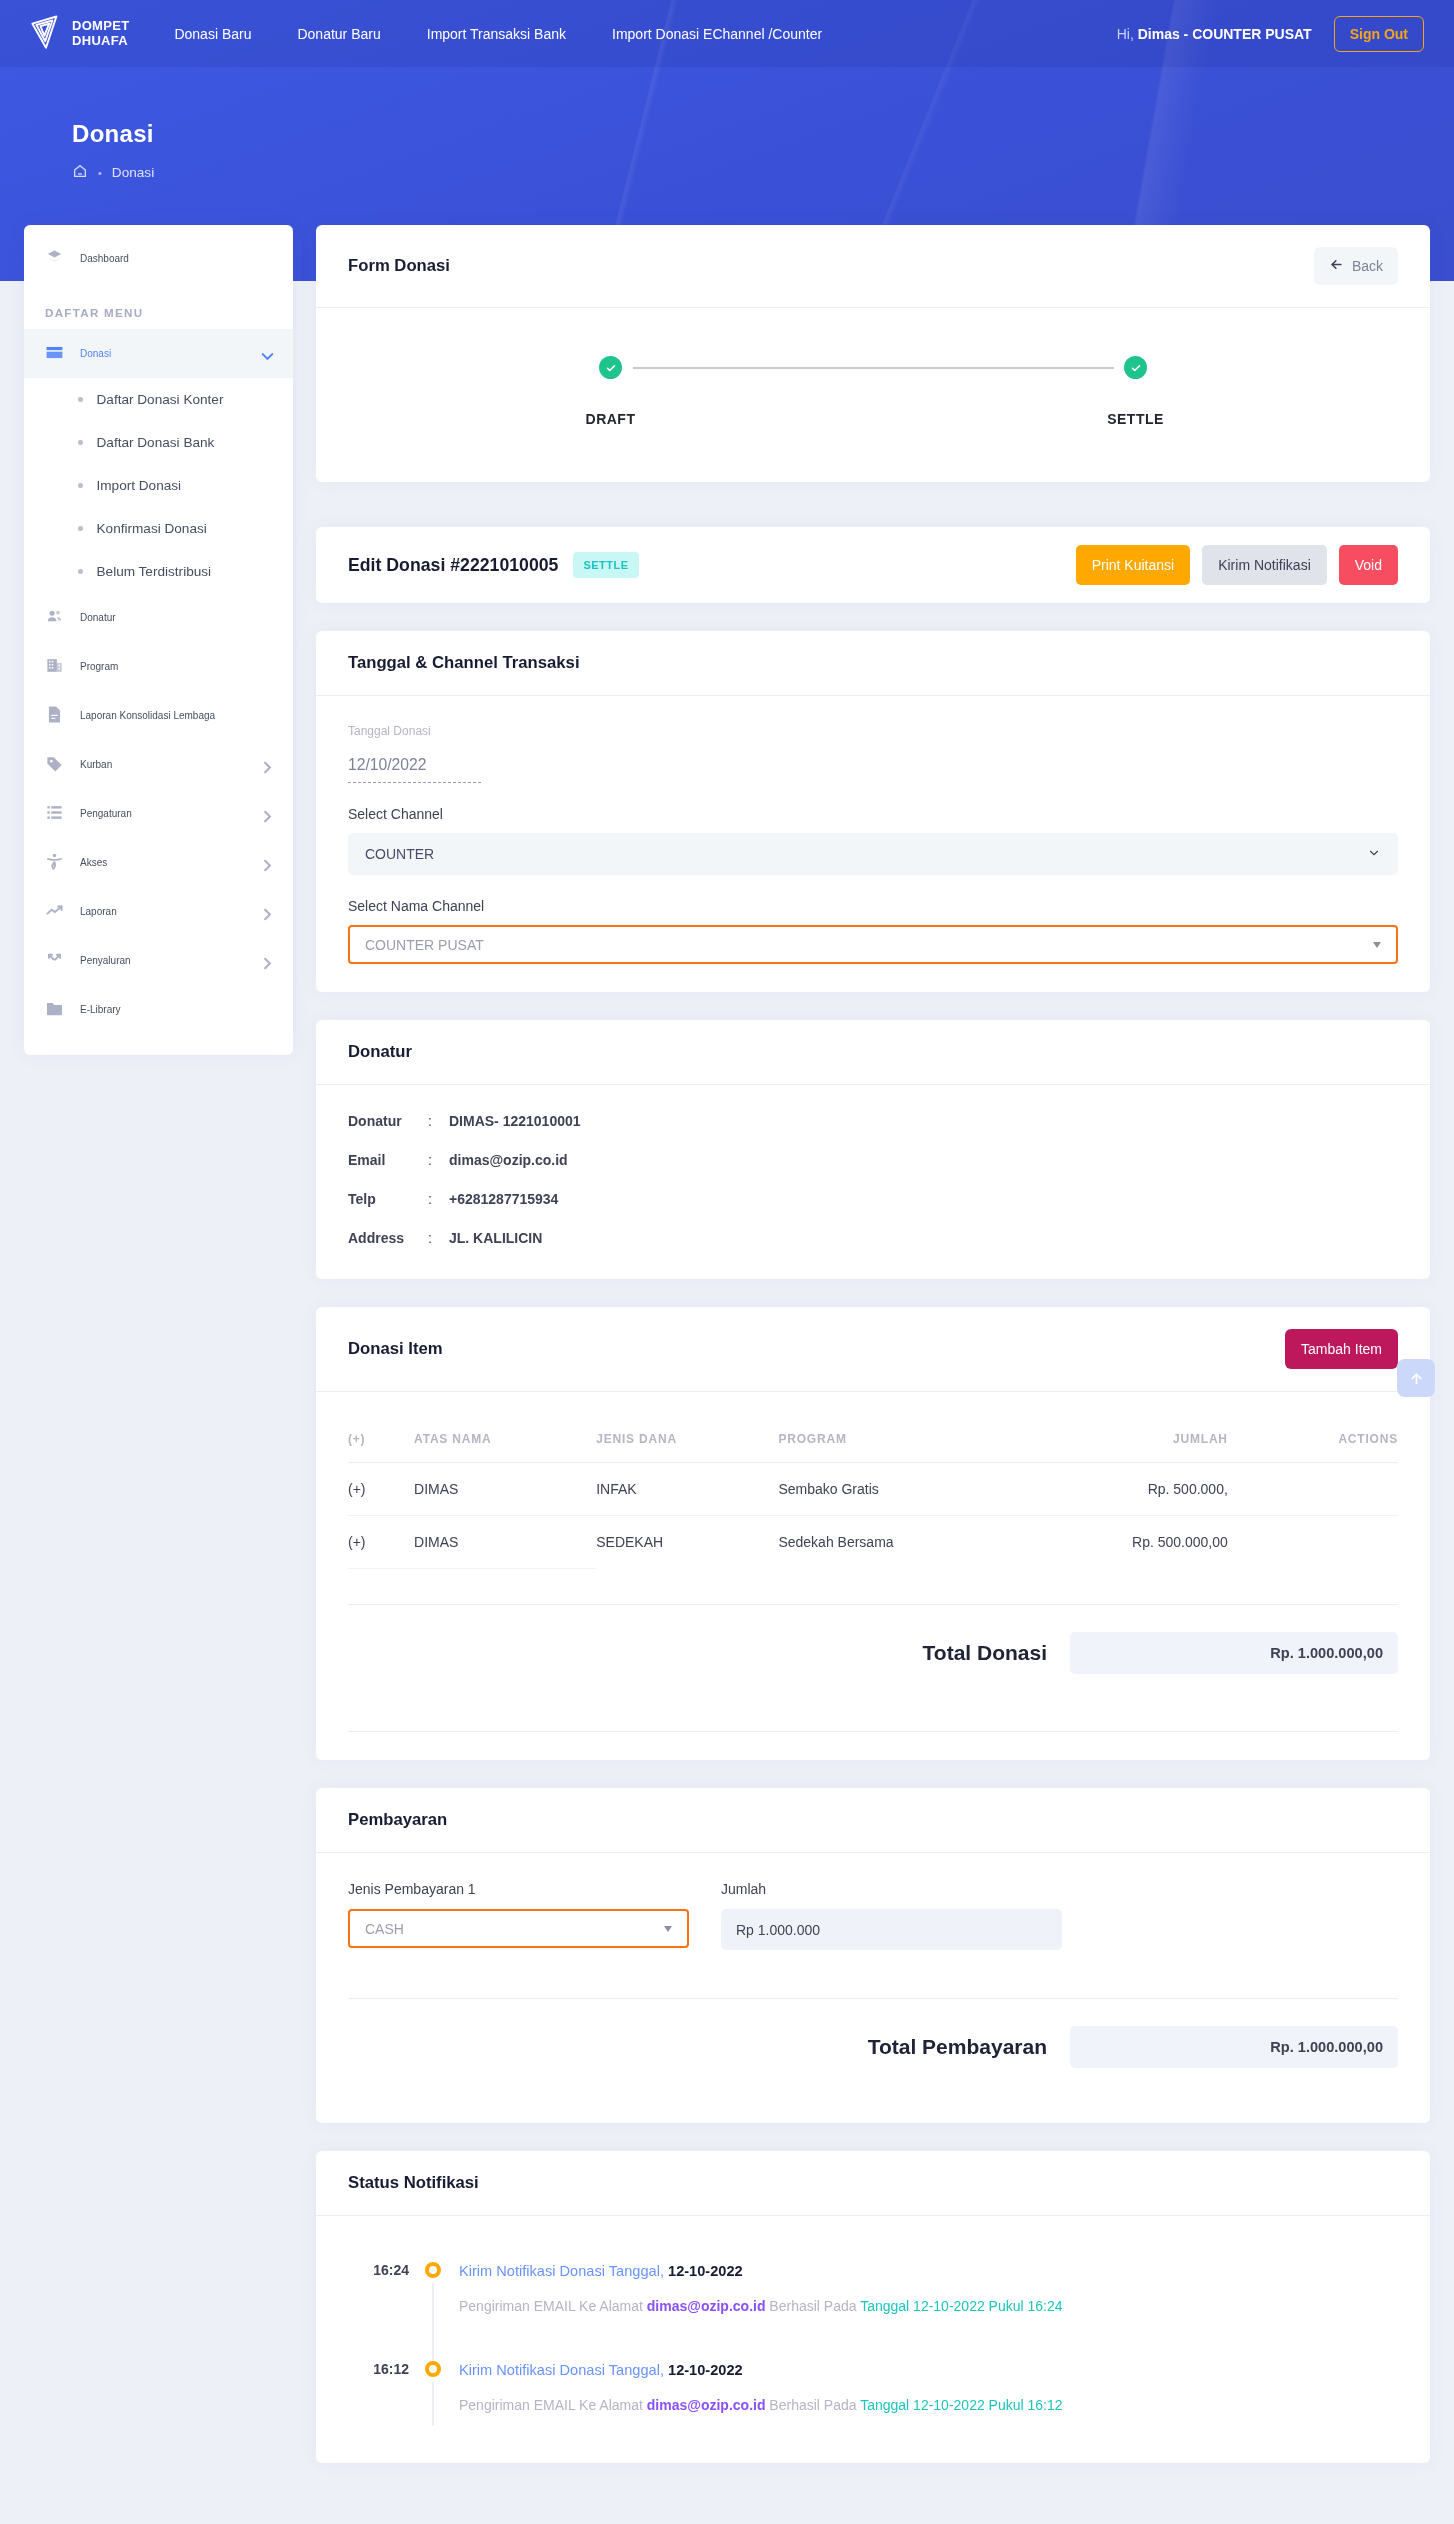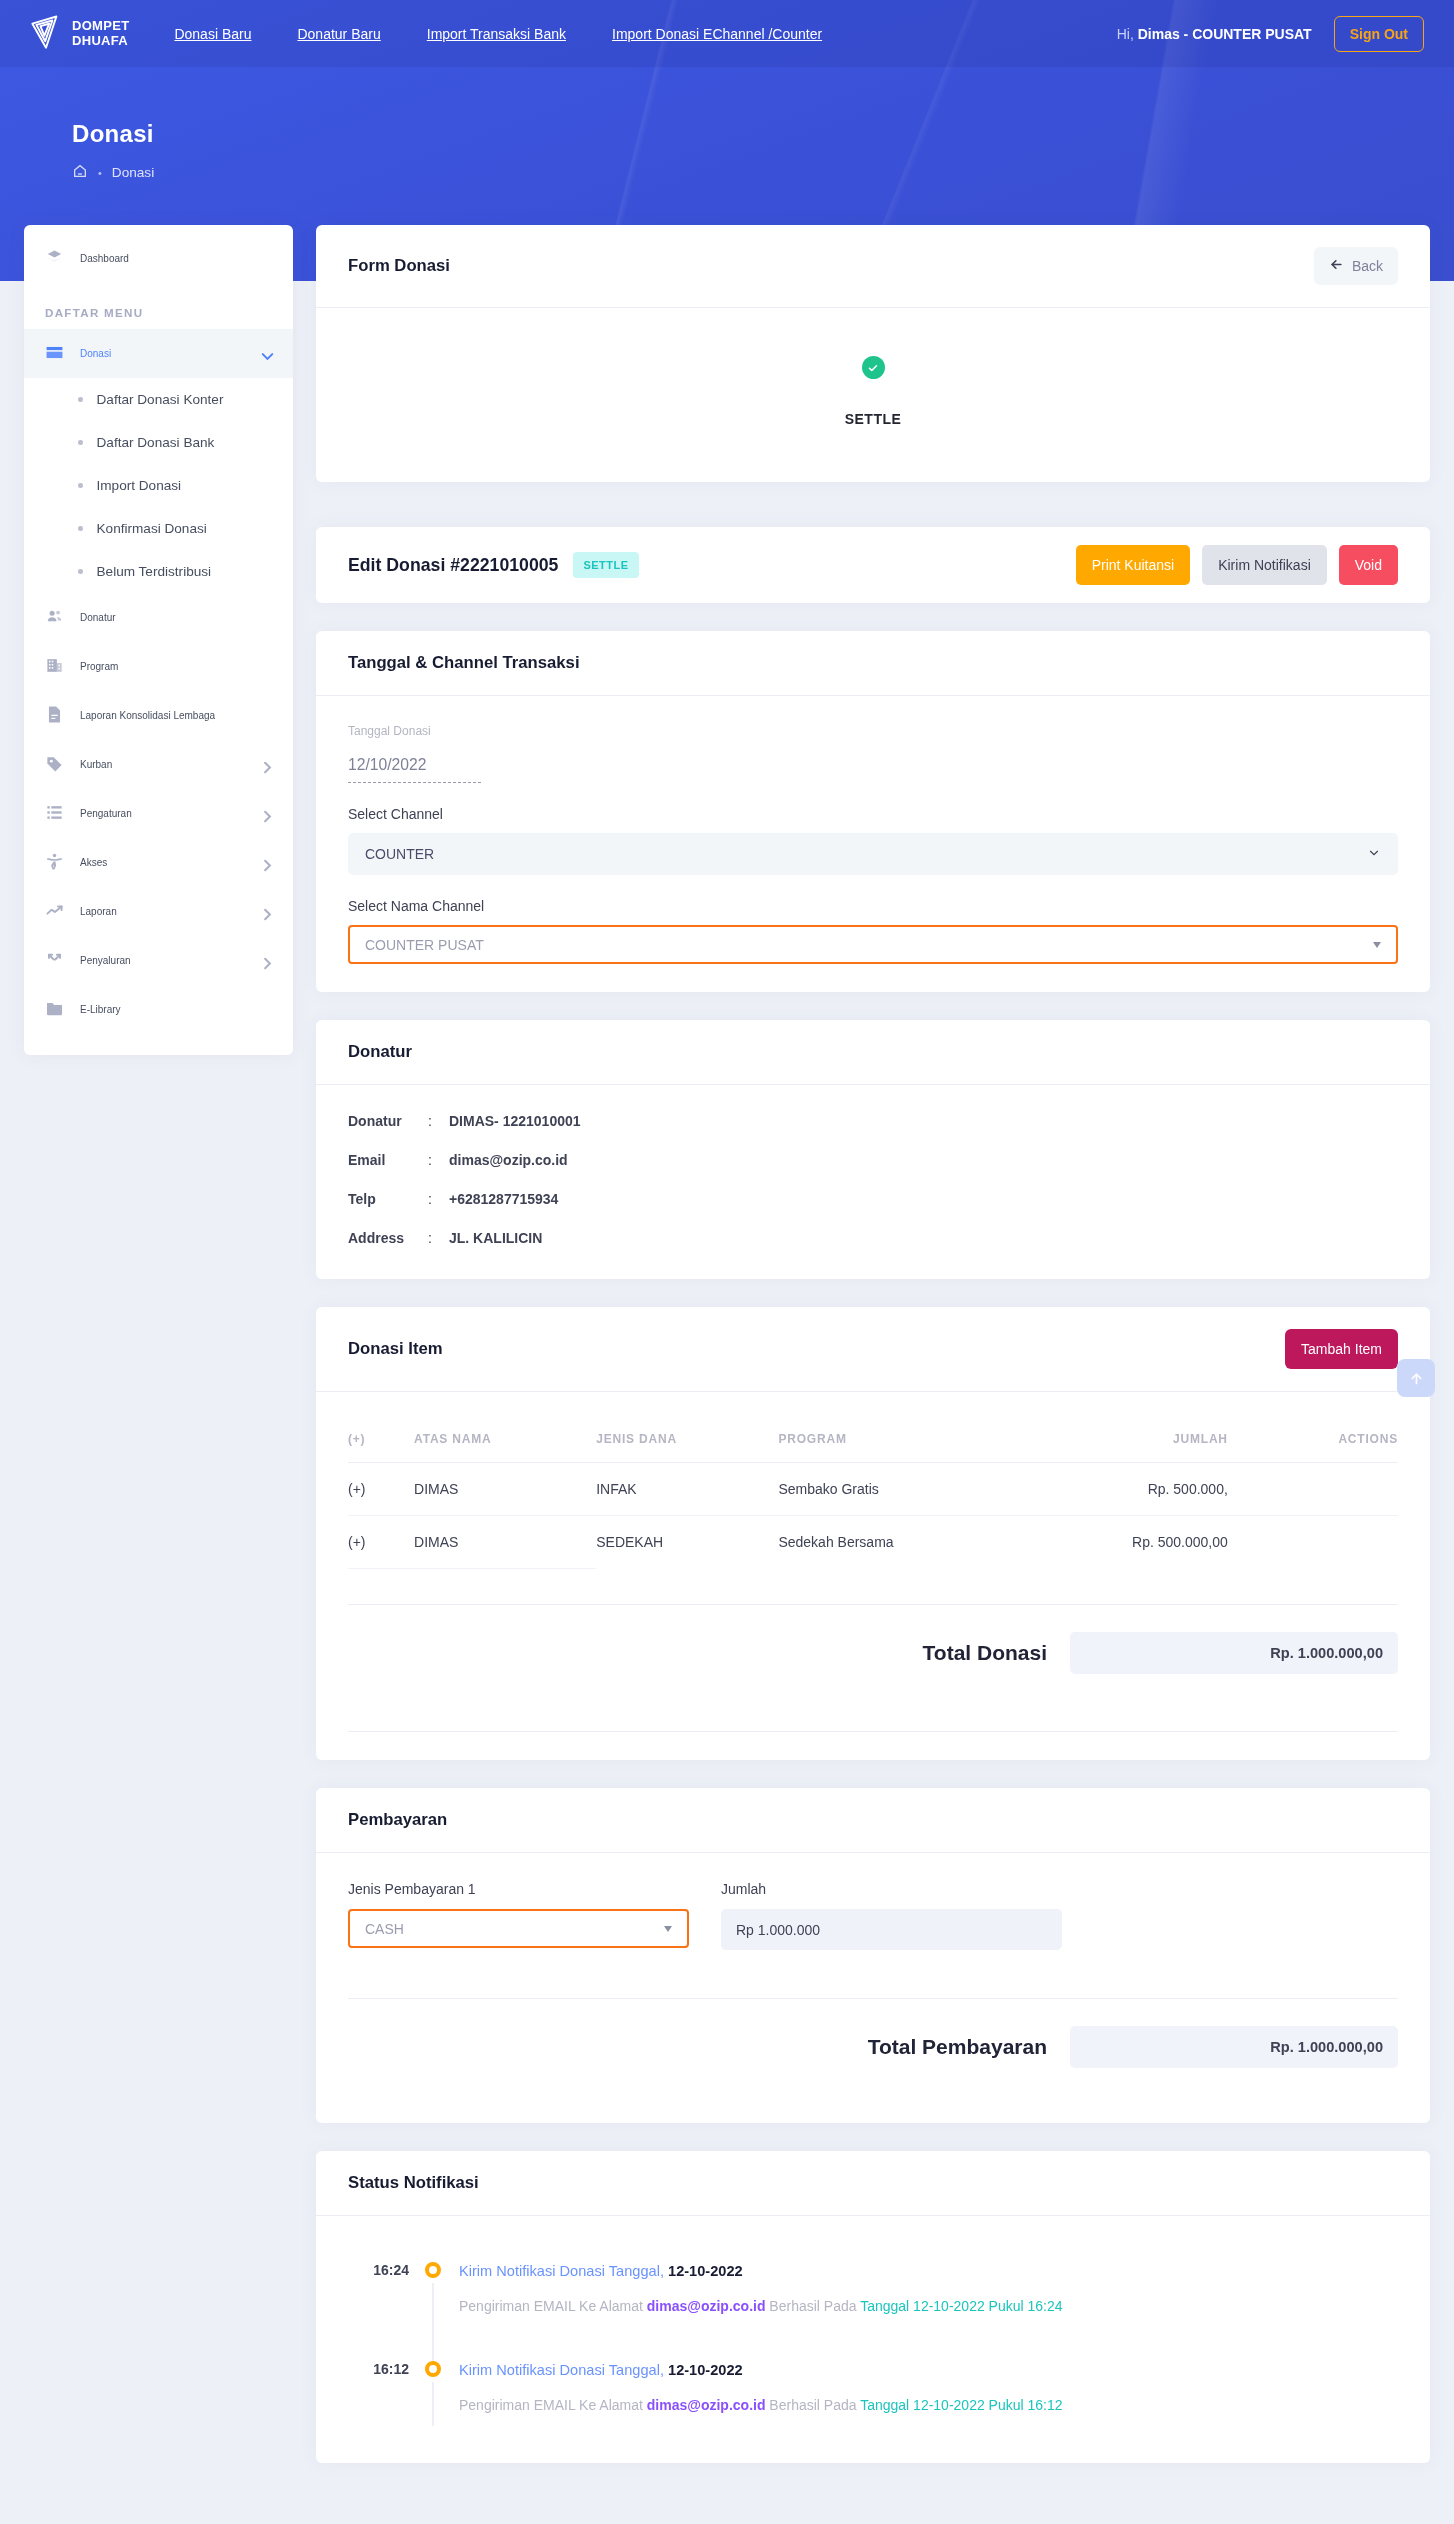--- a/index.html
+++ b/index.html
@@ -12,21 +12,21 @@
     background:
       linear-gradient(104deg, rgba(255,255,255,0) 44%, rgba(255,255,255,.07) 44.15%, rgba(255,255,255,0) 44.55%),
       linear-gradient(112deg, rgba(255,255,255,0) 62%, rgba(255,255,255,.06) 62.15%, rgba(255,255,255,0) 62.6%),
       linear-gradient(100deg, rgba(255,255,255,0) 78%, rgba(255,255,255,.08) 78.2%, rgba(255,255,255,0) 81%),
       linear-gradient(160deg, #3e59e3 0%, #3a50d6 60%, #3a4ecf 100%);
   }
   .navbar { height:67px; display:flex; align-items:center; padding:0 30px; background:rgba(23,35,120,.12); color:#fff; }
   .brand { display:flex; align-items:center; gap:10px; margin-right:45px; }
   .brand svg { width:32px; height:37px; }
   .brand-text { font-size:13px; font-weight:600; line-height:1.15; letter-spacing:0.3px; }
-  .nav-menu { display:flex; gap:46px;text-decoration:underline; }
+  .nav-menu { display:flex; gap:46px; }
   .nav-item { font-size:14px; color:#fff; cursor:pointer; white-space:nowrap; }
   .nav-right { margin-left:auto; display:flex; align-items:center; gap:22px; }
   .greet { font-size:14px;padding-left:24px; }
   .greet .hi { color:#c7d2f6; font-weight:400; }
   .greet .usr { font-weight:700; }
   .signout-btn { background:transparent; border:1.5px solid #f7a517; color:#f7a517; font-size:14px; font-weight:600;
     padding:9px 15px; border-radius:6px; cursor:pointer; font-family:inherit; }
   .hero { padding:53px 0 0 72px; color:#fff; }
   .hero-title { font-size:24px; font-weight:600; letter-spacing:0.3px; }
   .breadcrumb { margin-top:15px; display:flex; align-items:center; gap:10px; font-size:13.6px; color:#dde3fb; }
@@ -374,20 +374,28 @@
               <svg viewBox="0 0 24 24" fill="none" stroke="currentColor" stroke-width="2.6" stroke-linecap="round" stroke-linejoin="round">
                   <path d="M19 12H5"></path>
                   <path d="M11 6l-6 6 6 6"></path>
                 </svg>
             </span>
             <span>Back</span>
           </button>
         </div>
         <div class="card-body" style="padding:15px 32px 35px;">
           <div class="stepper">
+            <div class="step">
+              <div class="step-circle">
+                <svg viewBox="0 0 24 24" fill="none" stroke="currentColor" stroke-width="3.2" stroke-linecap="round" stroke-linejoin="round">
+                    <path d="M5 12.5l4.5 4.5L19 7.5"></path>
+                  </svg>
+              </div>
+              <div class="step-label">DRAFT</div>
+            </div>
             <div class="step">
               <div class="step-circle">
                 <svg viewBox="0 0 24 24" fill="none" stroke="currentColor" stroke-width="3.2" stroke-linecap="round" stroke-linejoin="round">
                     <path d="M5 12.5l4.5 4.5L19 7.5"></path>
                   </svg>
               </div>
               <div class="step-label">SETTLE</div>
             </div>
           </div>
         </div>

